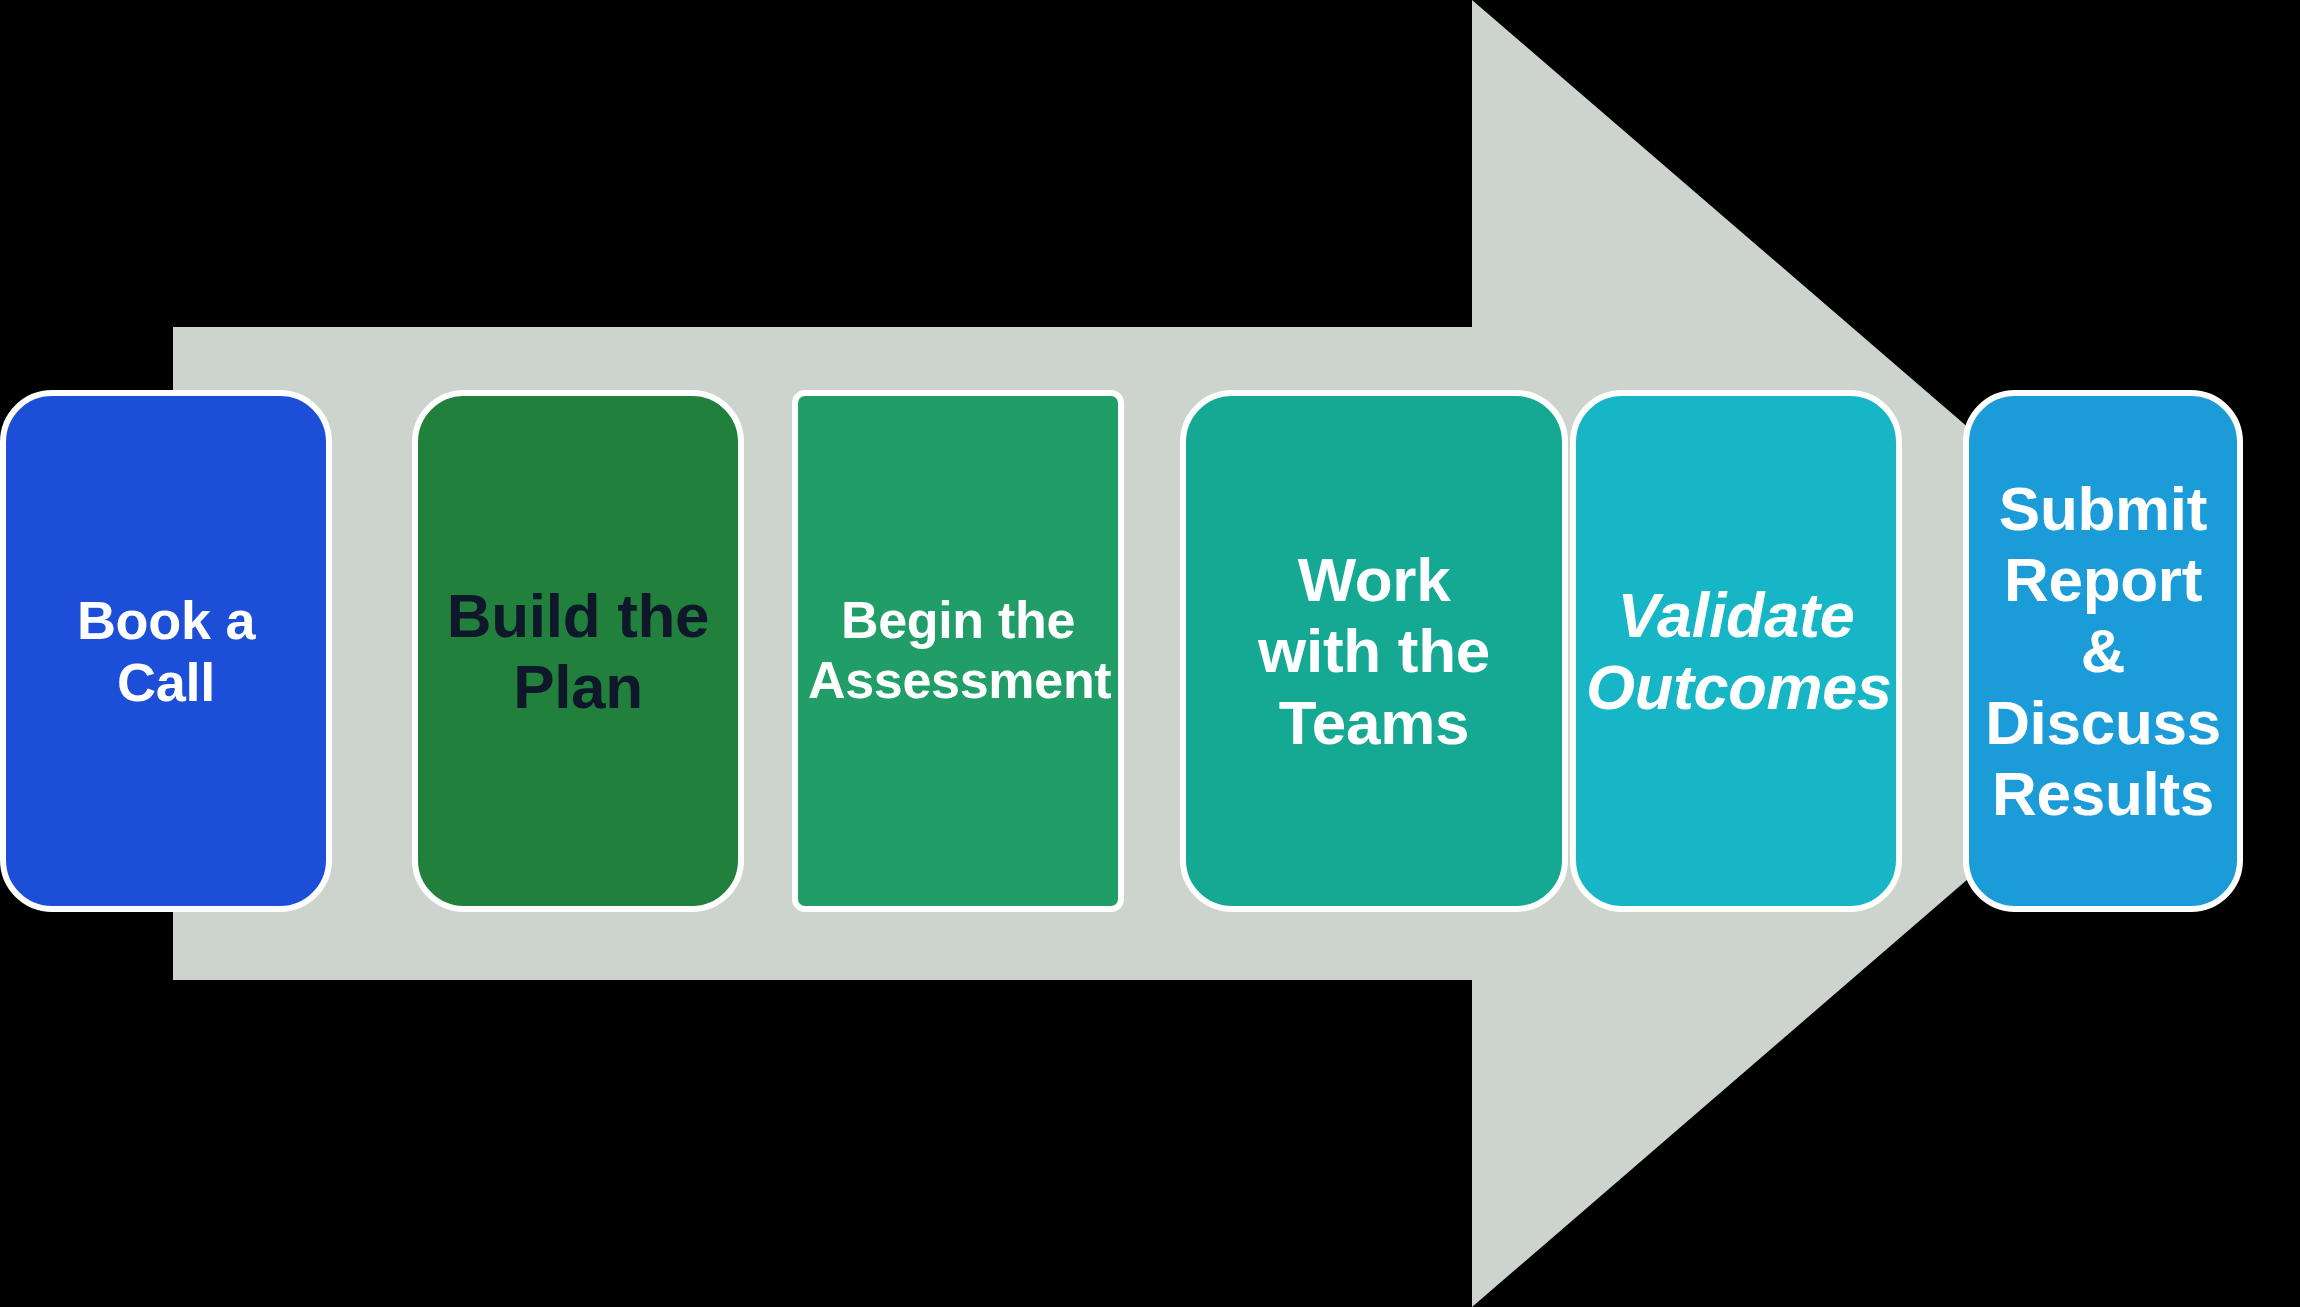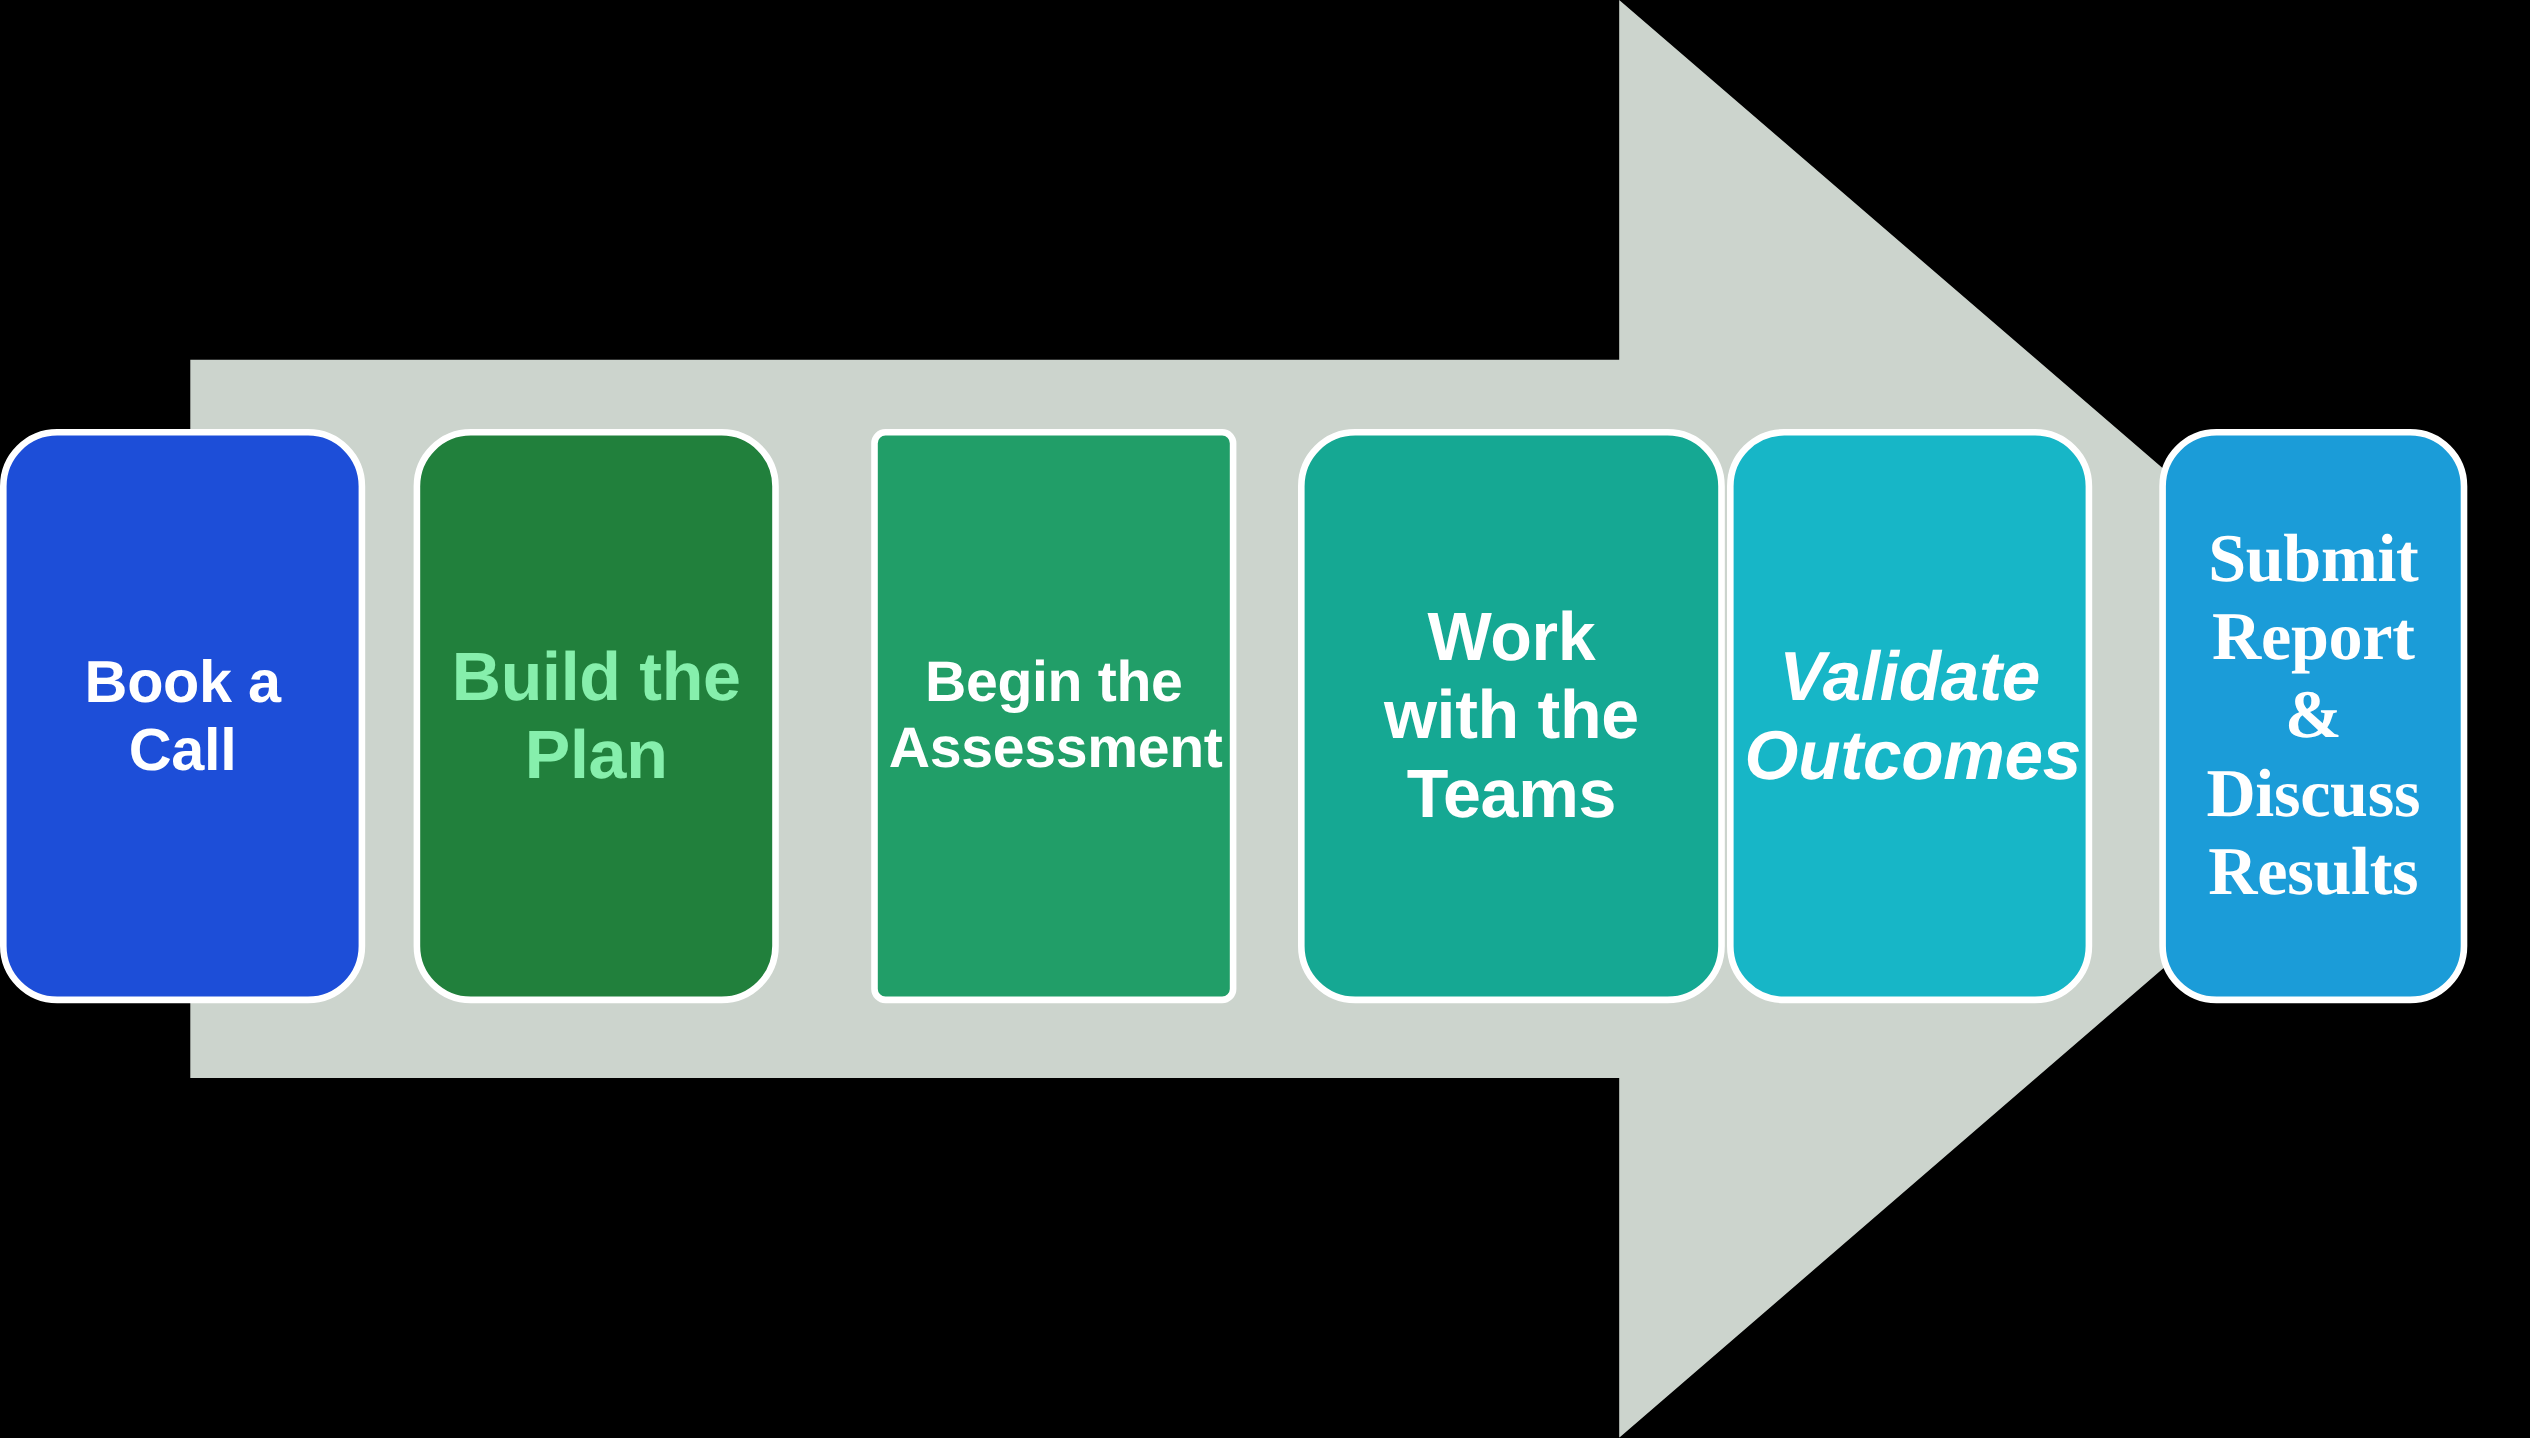--- a/index.html
+++ b/index.html
@@ -76,30 +76,30 @@
     <svg viewBox="0 0 2300 1307" xmlns="http://www.w3.org/2000/svg" aria-hidden="true">
       <polygon id="arrow-shape" points="173,327 1472,327 1472,0 2230,653 1472,1307 1472,980 173,980" fill="#ccd4cd"></polygon>
     </svg>
   </div>
 
   <div id="steps">
 
   <div class="step-card" style="left: 0px; width: 332px; background: #1d4ed8; border-color: rgb(255, 255, 255); color: rgb(255, 255, 255); font-size: 54px;">
         <span class="label">Book a<br>Call</span>
       </div>
-      <div class="step-card" style="left: 376px; width: 332px; background: rgb(33, 128, 60); border-color: rgb(255, 255, 255); color: #86efac; font-size: 62px; text-align: center;">
+      <div class="step-card" style="left: 412px; width: 332px; background: rgb(33, 128, 60); border-color: rgb(255, 255, 255); color: #0f172a; font-size: 62px; text-align: center;">
         <span class="label">Build the<br>Plan</span>
       </div>
       <div class="step-card" style="left: 792px; width: 332px; background: rgb(33, 158, 104); border-color: rgb(255, 255, 255); color: rgb(255, 255, 255); font-size: 52px; border-radius: 13px;">
         <span class="label">Begin the<br>Assessment</span>
       </div>
       <div class="step-card" style="left: 1180px; width: 388px; background: rgb(21, 168, 147); border-color: rgb(255, 255, 255); color: rgb(255, 255, 255); font-size: 62px;">
         <span class="label">Work<br>with the<br>Teams</span>
       </div>
       <div class="step-card" style="left: 1570px; width: 332px; background: rgb(23, 182, 199); border-color: rgb(255, 255, 255); color: rgb(255, 255, 255); font-size: 63px; font-style: italic;">
         <span class="label">Validate<br>Outcomes</span>
       </div>
-      <div class="step-card" style="left: 1963px; width: 280px; background: rgb(27, 156, 216); border-color: rgb(255, 255, 255); color: rgb(255, 255, 255); font-size: 62px; font-family: Liberation Serif, serif;">
+      <div class="step-card" style="left: 1963px; width: 280px; background: rgb(27, 156, 216); border-color: rgb(255, 255, 255); color: rgb(255, 255, 255); font-size: 62px;">
         <span class="label">Submit<br>Report &amp;<br>Discuss<br>Results</span>
       </div>
     </div>
 
 </div>
 
 </body></html>

